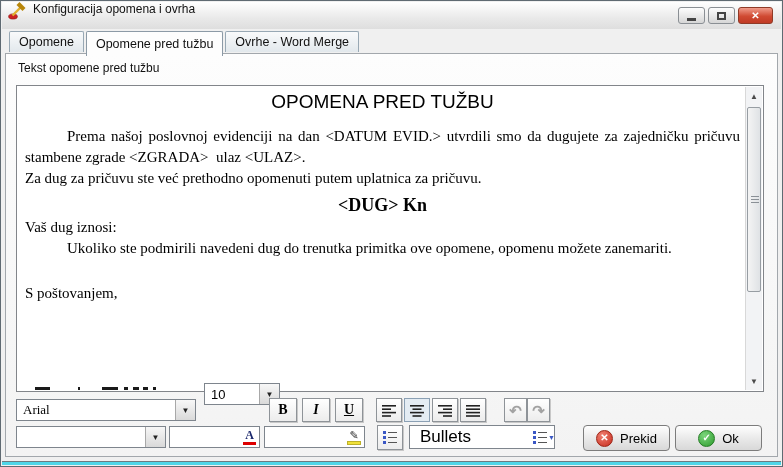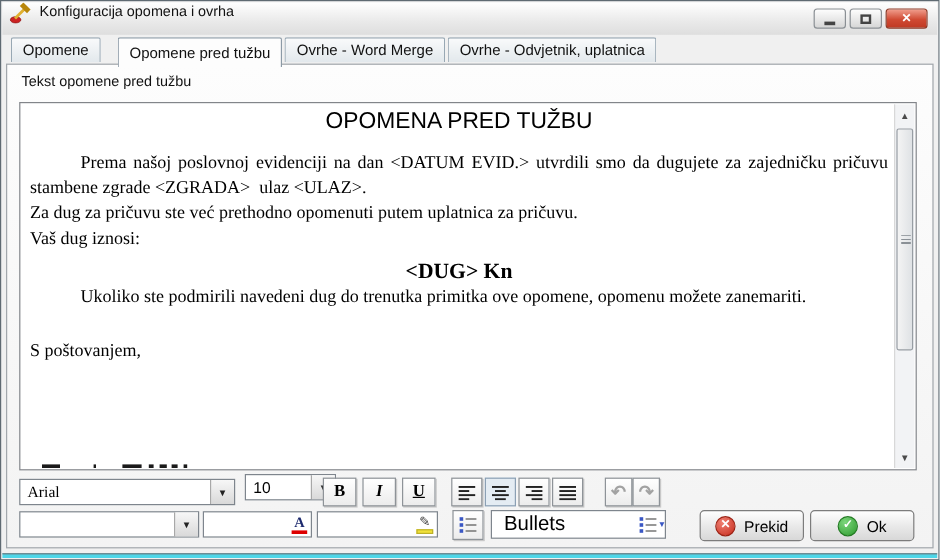--- a/index.html
+++ b/index.html
@@ -17,21 +17,21 @@
            background:linear-gradient(#fdfdfd,#d6d6d6);display:flex;align-items:center;justify-content:center;
            font-size:10px;color:#333;line-height:1;}
   .win-btn.close{width:35px;background:linear-gradient(#f09c8b,#d04a33 55%,#c03a24);border-color:#8f3a27;color:#fff;font-weight:bold;}
   .min-glyph{display:block;width:9px;height:3px;background:#444;margin-top:7px;}
   .max-glyph{display:block;width:9px;height:8px;border:2px solid #444;}
   
   .tabs{position:absolute;left:8px;top:30px;height:23px;display:flex;align-items:flex-start;z-index:3;}
   .tab{height:21px;padding:0 9px;margin-right:2px;display:flex;align-items:center;font-size:12.5px;color:#111;
        background:linear-gradient(#f9fafb,#e2e8ec);border:1px solid #98a8b4;border-bottom:none;
        border-radius:2px 2px 0 0;}
-  .tab.active{height:25px;background:#fdfdfd;margin-bottom:-2px;z-index:4;border-color:#8c9aa6;margin-left:12px;}
+  .tab.active{height:25px;background:#fdfdfd;margin-bottom:-2px;z-index:4;border-color:#8c9aa6;}
   
   .page{position:absolute;left:4px;right:4px;top:52px;bottom:9px;background:linear-gradient(#fdfdfd,#f3f3f3);
         border:1px solid #a2a7ac;z-index:1;padding-left:30px;}
   .section-label{position:absolute;left:12px;top:7px;font-size:12px;color:#111;}
   
   .editor{position:absolute;left:10px;top:31px;width:748px;height:307px;background:#fff;border:1px solid #82858a;}
   .doc{position:absolute;left:0;top:0;right:19px;bottom:0;padding:4px 4px 0 8px;overflow:hidden;
        font-family:"Liberation Serif",serif;font-size:15px;line-height:21px;color:#000000;}
   .doc-heading{font-family:"Liberation Sans",sans-serif;font-size:19px;line-height:24px;text-align:center;margin:0 0 12px 0;}
   .para{margin:0;white-space:pre-wrap;}
@@ -115,36 +115,33 @@
   <div class="tabs">
     <div class="tab">
         <span>Opomene</span>
       </div>
     <div class="tab active">
         <span>Opomene pred tužbu</span>
       </div>
     <div class="tab">
         <span>Ovrhe - Word Merge</span>
       </div>
-    <div class="tab">
-        <span>Ovrhe - Odvjetnik, uplatnica</span>
-      </div>
   </div>
 
   <div class="page">
 
     <div class="section-label">Tekst opomene pred tužbu</div>
 
     <div class="editor">
       <div class="doc">
         <div class="doc-heading">OPOMENA PRED TUŽBU</div>
         <p class="para indent justify">Prema našoj poslovnoj evidenciji na dan &lt;DATUM EVID.&gt; utvrdili smo da dugujete za zajedničku pričuvu stambene zgrade &lt;ZGRADA&gt;  ulaz &lt;ULAZ&gt;.</p>
         <p class="para">Za dug za pričuvu ste već prethodno opomenuti putem uplatnica za pričuvu.</p>
+        <p class="para amount">&lt;DUG&gt; Kn</p>
         <p class="para">Vaš dug iznosi:</p>
-        <p class="para amount">&lt;DUG&gt; Kn</p>
         <p class="para indent">Ukoliko ste podmirili navedeni dug do trenutka primitka ove opomene, opomenu možete zanemariti.</p>
         <p class="para closing">S poštovanjem,</p>
         <div class="remnants">
           <span style="width:15px"></span>
             <span style="width:0;margin-left:28px"></span>
             <span style="width:2px"></span>
           <span style="width:16px;margin-left:22px"></span>
             <span style="width:4px;margin-left:6px"></span>
           <span style="width:6px;margin-left:5px"></span>
             <span style="width:5px;margin-left:4px"></span>
@@ -157,21 +154,21 @@
           <div class="gripper"></div>
         </div>
         <div class="scroll-arrow down">▼</div>
       </div>
     </div>
 
     <div class="combo" style="left:10px;top:345px;width:180px;font-family:Liberation Serif, serif;">
       <span class="val">Arial</span>
       <span class="drop">▼</span>
     </div>
-    <div class="combo" style="left:198px;top:341px;width:76px;">
+    <div class="combo" style="left:198px;top:329px;width:76px;">
       <span class="val">10</span>
       <span class="drop">▼</span>
     </div>
 
     <div class="tb-btn" style="left:263px;top:344px;">
       <span class="blabel">B</span>
     </div>
     <div class="tb-btn" style="left:296px;top:344px;">
       <span class="ilabel">I</span>
     </div>

